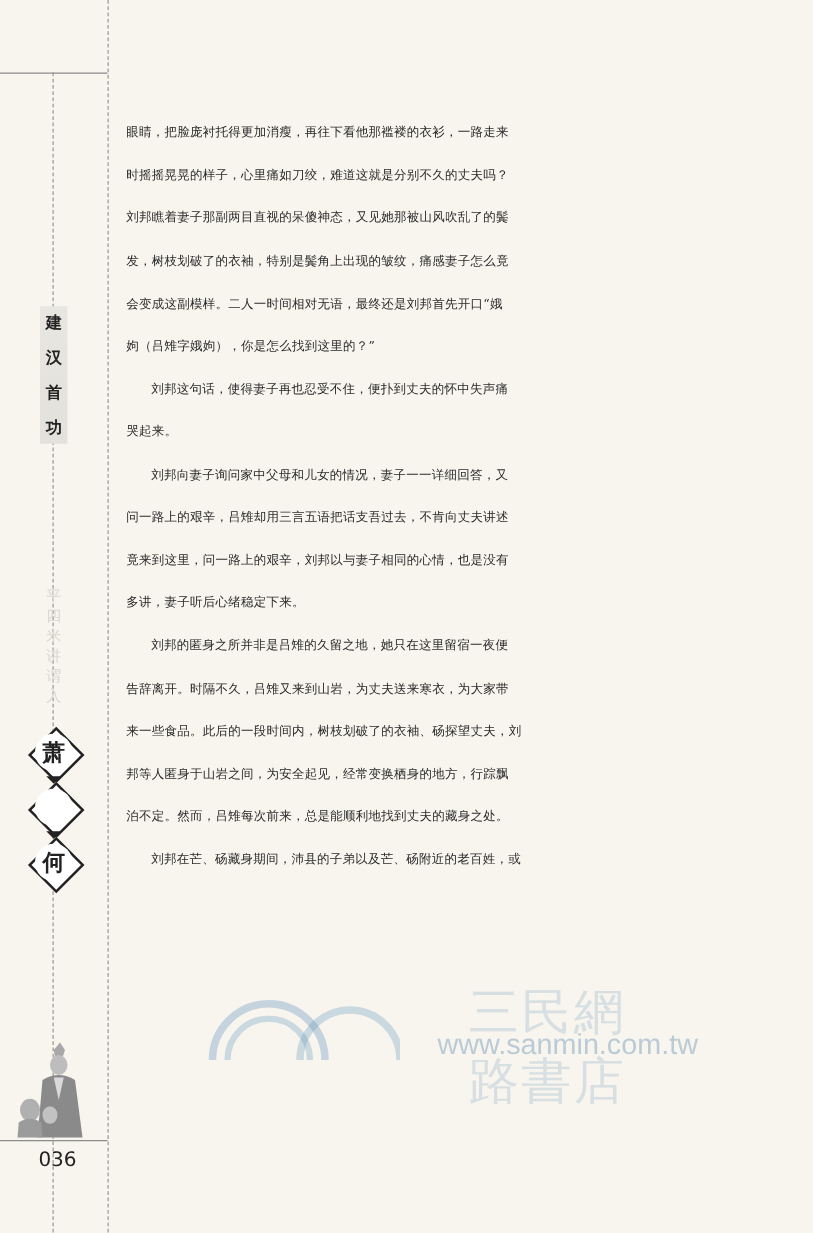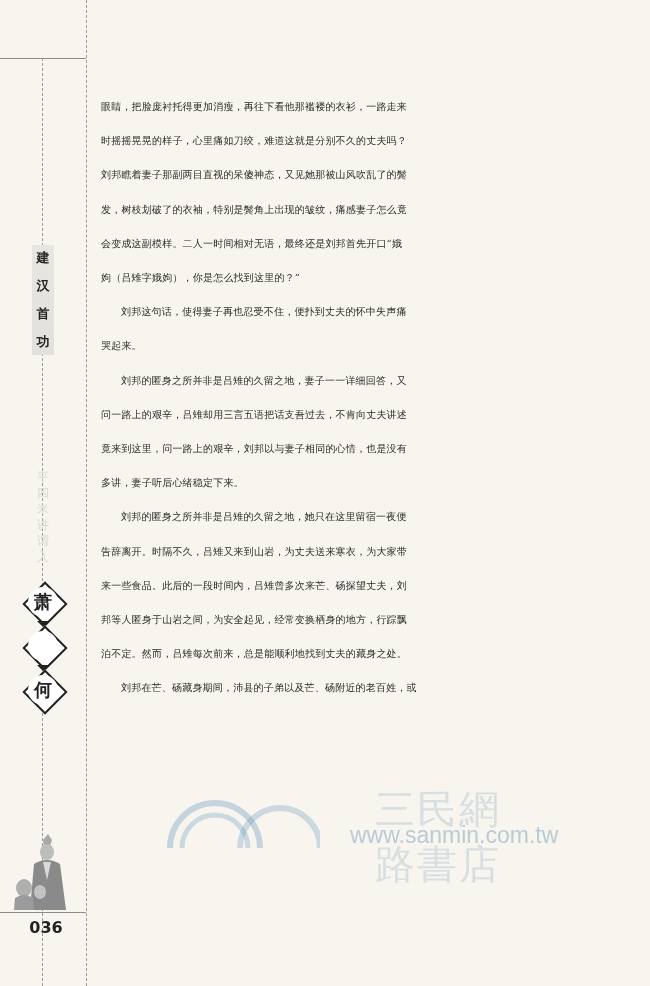--- a/index.html
+++ b/index.html
@@ -49,21 +49,21 @@
     width:0; height:0; margin:-3px auto;
     border-left:6px solid transparent; border-right:6px solid transparent;
     border-top:6px solid #222; position:relative; z-index:3;
   }
 
   .figure {
     position:absolute; left:12px; top:832px; width:58px; height:80px;
   }
   .page-number {
     position:absolute; left:16px; top:918px; width:60px; text-align:center;
-    font-family:"DejaVu Sans", sans-serif; font-size:16px; color:#222;font-weight:bold;
+    font-family:"DejaVu Sans", sans-serif; font-size:16px; color:#222;
   }
 
   .content {
     position:absolute; left:101px; top:90px; width:494px;
     font-size:10px; line-height:34.2px; letter-spacing:0.2px;
     text-align:justify;
   }
   .content p { margin:0; }
   .content p.indent { text-indent:2em; }
   .content .line { display:block; white-space:nowrap; }
@@ -145,29 +145,29 @@
     <span class="line">刘邦瞧着妻子那副两目直视的呆傻神态，又见她那被山风吹乱了的鬓</span>
     <span class="line">发，树枝划破了的衣袖，特别是鬓角上出现的皱纹，痛感妻子怎么竟</span>
     <span class="line">会变成这副模样。二人一时间相对无语，最终还是刘邦首先开口“娥</span>
     <span class="line">姁（吕雉字娥姁），你是怎么找到这里的？”</span>
   </p>
   <p class="indent">
     <span class="line">刘邦这句话，使得妻子再也忍受不住，便扑到丈夫的怀中失声痛</span>
     <span class="line" style="text-indent:0">哭起来。</span>
   </p>
   <p class="indent">
-    <span class="line">刘邦的匿身之所并非是吕雉的久留之地，妻子一一详细回答，又</span>
+    <span class="line">刘邦向妻子询问家中父母和儿女的情况，妻子一一详细回答，又</span>
     <span class="line" style="text-indent:0">问一路上的艰辛，吕雉却用三言五语把话支吾过去，不肯向丈夫讲述</span>
     <span class="line" style="text-indent:0">竟来到这里，问一路上的艰辛，刘邦以与妻子相同的心情，也是没有</span>
     <span class="line" style="text-indent:0">多讲，妻子听后心绪稳定下来。</span>
   </p>
   <p class="indent">
     <span class="line">刘邦的匿身之所并非是吕雉的久留之地，她只在这里留宿一夜便</span>
     <span class="line" style="text-indent:0">告辞离开。时隔不久，吕雉又来到山岩，为丈夫送来寒衣，为大家带</span>
-    <span class="line" style="text-indent:0">来一些食品。此后的一段时间内，吕雉曾多次来芒、砀探望丈夫，刘</span>
+    <span class="line" style="text-indent:0">来一些食品。此后的一段时间内，树枝划破了的衣袖、砀探望丈夫，刘</span>
     <span class="line" style="text-indent:0">邦等人匿身于山岩之间，为安全起见，经常变换栖身的地方，行踪飘</span>
     <span class="line" style="text-indent:0">泊不定。然而，吕雉每次前来，总是能顺利地找到丈夫的藏身之处。</span>
   </p>
   <p class="indent">
     <span class="line">刘邦在芒、砀藏身期间，沛县的子弟以及芒、砀附近的老百姓，或</span>
   </p>
 </div>
 
 <div class="watermark">
   <svg width="160" height="72" viewBox="0 0 160 72" style="position:absolute;left:0;top:0;">

